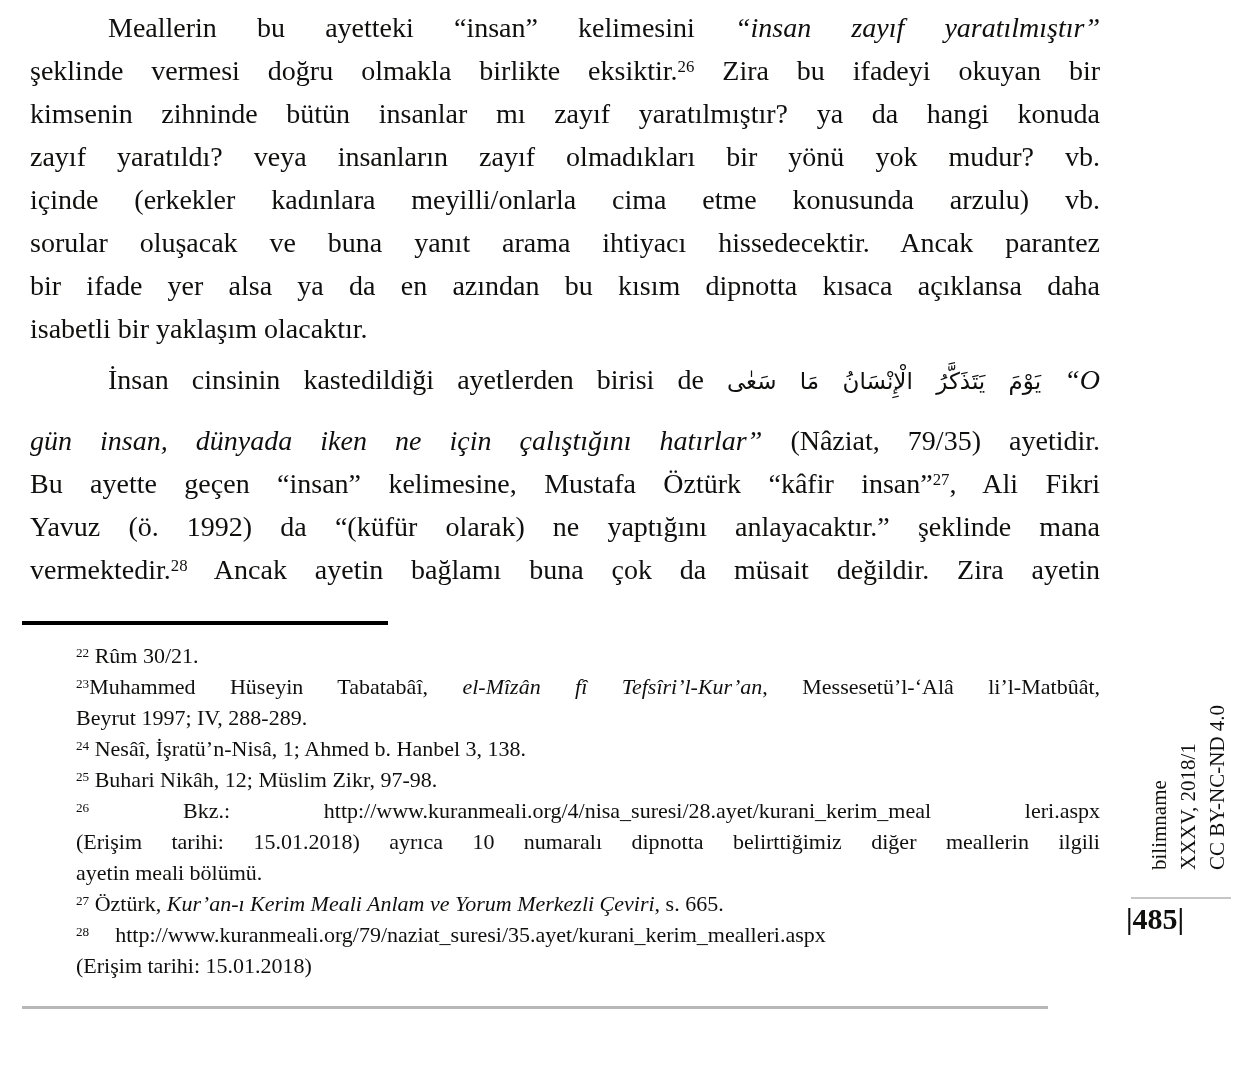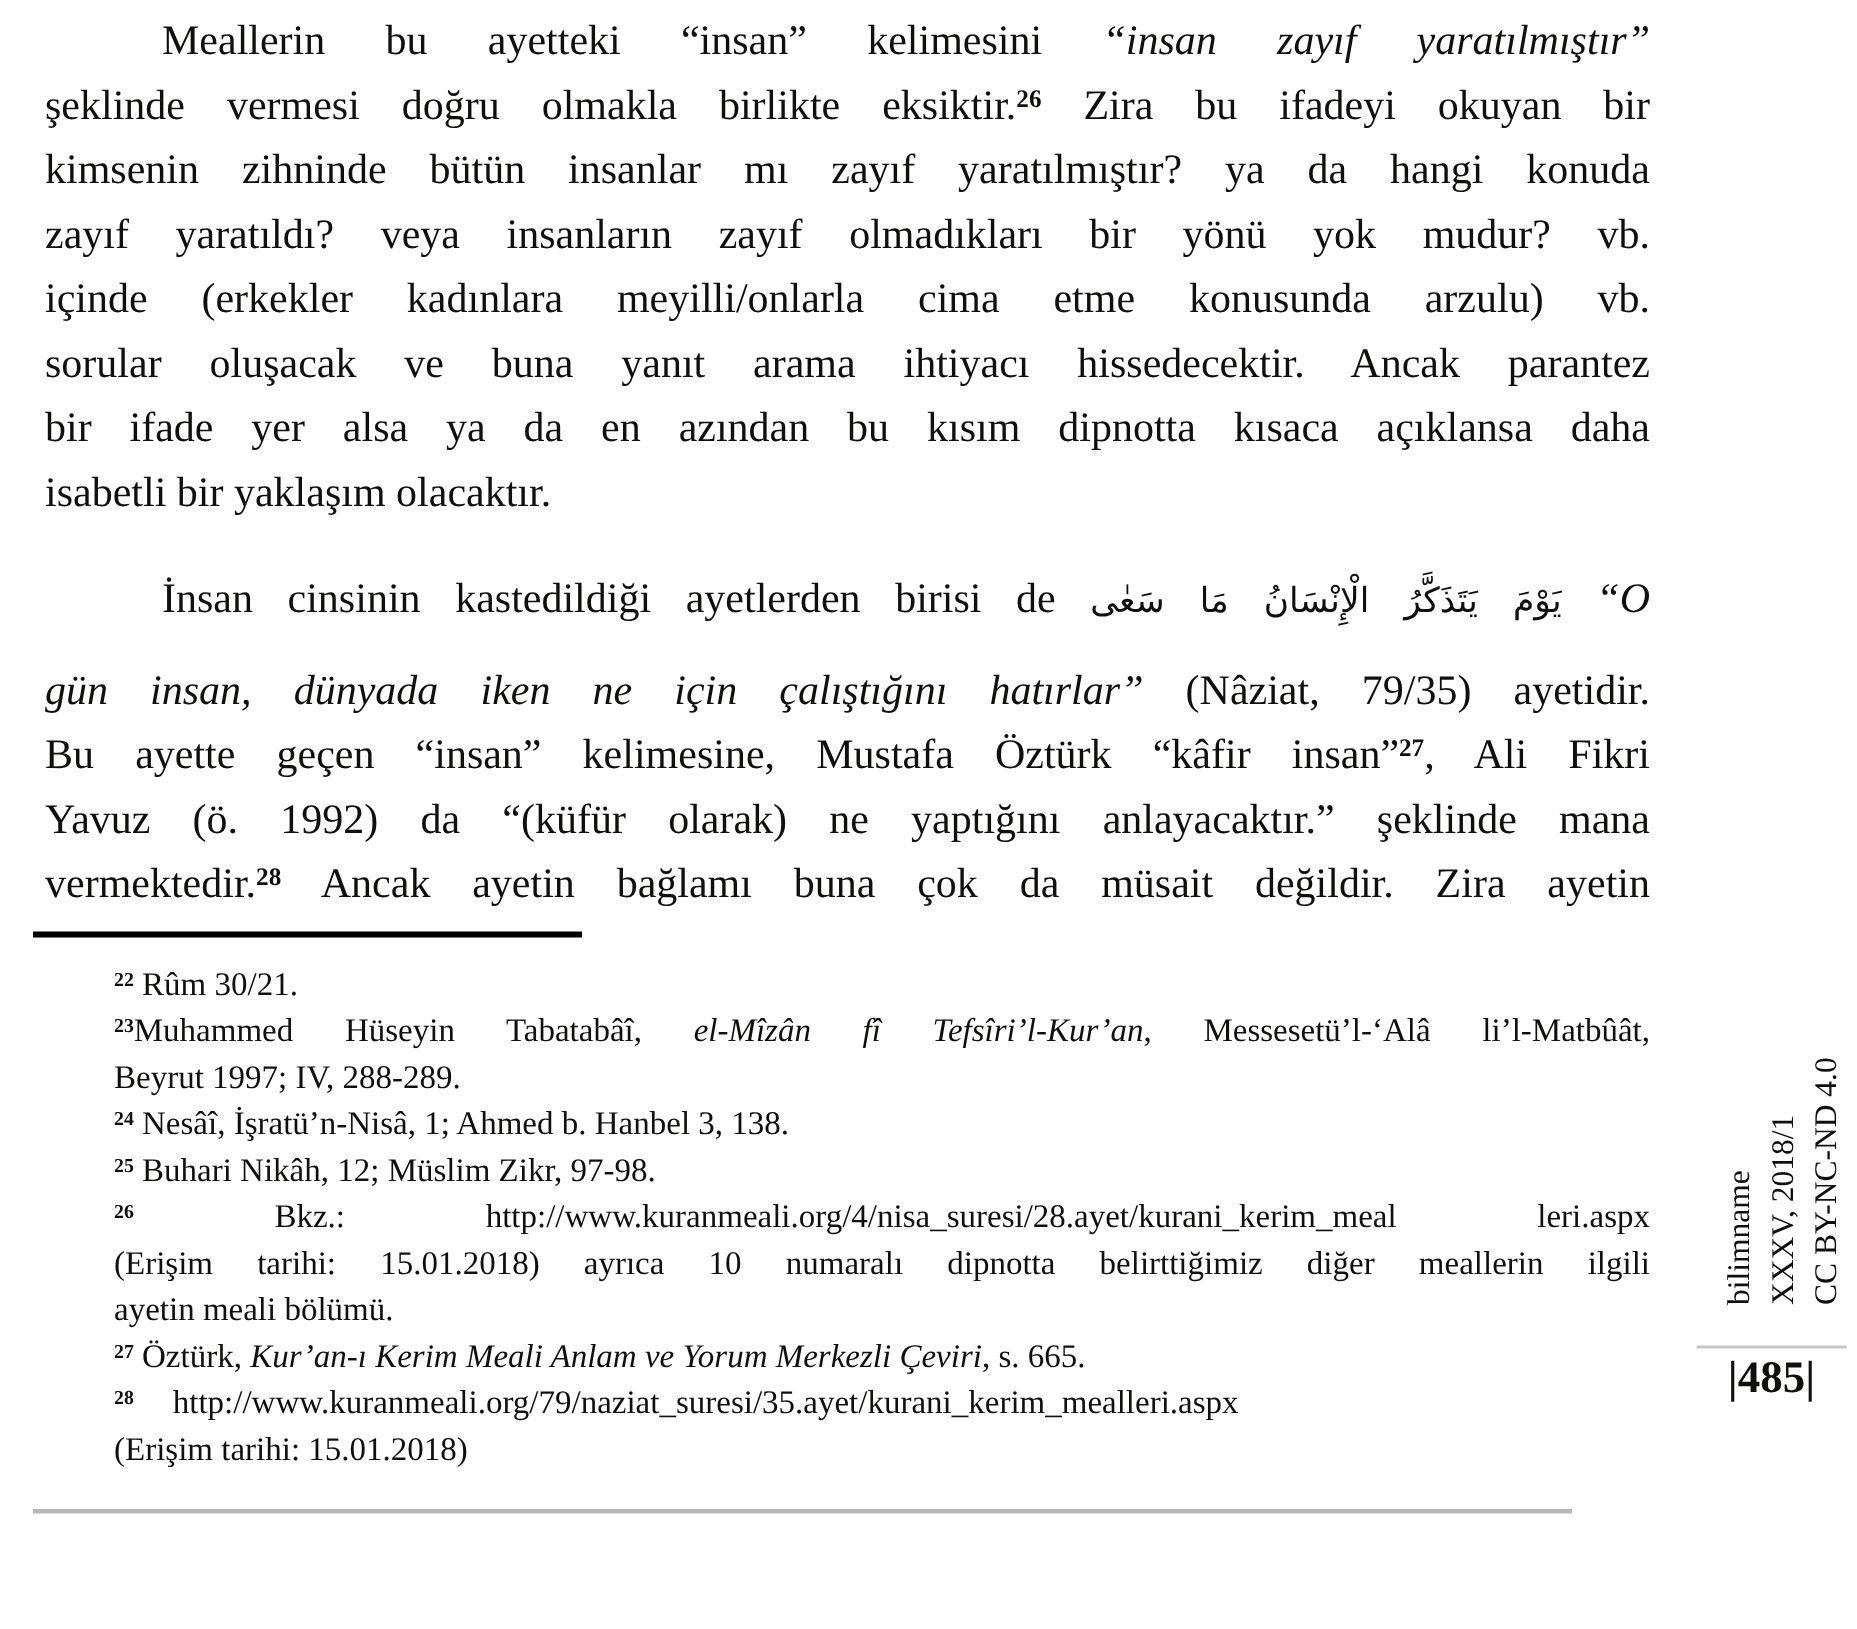--- a/index.html
+++ b/index.html
@@ -7,30 +7,30 @@
     width:1238px; height:1086px;
     background:#ffffff;
     position:relative;
     overflow:hidden;
     font-family:"Liberation Serif", serif;
     color:#0f0f0e;
   }
   
   .content { position:absolute; left:30px; top:6px; width:1070px; }
   .par { margin:0; }
-  .par + .par { margin-top:28px; }
+  .par + .par { margin-top:8px; }
   .tline {
     font-size:28px; line-height:43px;
     text-align:justify; text-align-last:justify;
   }
   .tline.last { text-align-last:left; }
   .tline.indent { padding-left:78px; }
   .tline.gap-after { margin-bottom:16px; }
   .it { font-style:italic; }
-  .sup { font-size:0.60em; position:relative; top:-0.48em; line-height:0;font-weight:bold; }
+  .sup { font-size:0.60em; position:relative; top:-0.48em; line-height:0; }
   .ar { font-family:"DejaVu Sans", sans-serif; font-size:23px; }
   
   .fn-sep { position:absolute; left:22px; top:621px; width:366px; height:4px; background:#000000; }
   .footnotes { position:absolute; left:28px; top:640px; width:1072px; }
   .fline {
     font-size:22px; line-height:31px;
     text-align:justify; text-align-last:justify;margin-left:48px;
   }
   .fline.last { text-align-last:left; }
   .gap { display:inline-block; width:26px; }
@@ -42,21 +42,21 @@
     position:absolute; left:1100px; top:735px;
     width:180px; height:90px;
     transform:rotate(-90deg);
     font-size:21px; line-height:29px;
     text-align:left; white-space:nowrap;
   }
   .sidebar div { height:29px; }
   
   .page-number {
     position:absolute; left:1126px; top:902px; width:110px;
-    text-align:center; font-size:30px; font-weight:bold;
+    font-size:30px; font-weight:bold;
   }
 </style>
 </head>
 <body>
 
 <div class="content" id="body-paragraphs">
     <div class="par">
       <div class="tline indent"><span>Meallerin bu ayetteki “insan” kelimesini </span><span class="it">“insan zayıf yaratılmıştır”</span></div>
       <div class="tline"><span>şeklinde vermesi doğru olmakla birlikte eksiktir.</span><span class="sup">26</span><span> Zira bu ifadeyi okuyan bir</span></div>
       <div class="tline"><span>kimsenin zihninde bütün insanlar mı zayıf yaratılmıştır? ya da hangi konuda</span></div>

